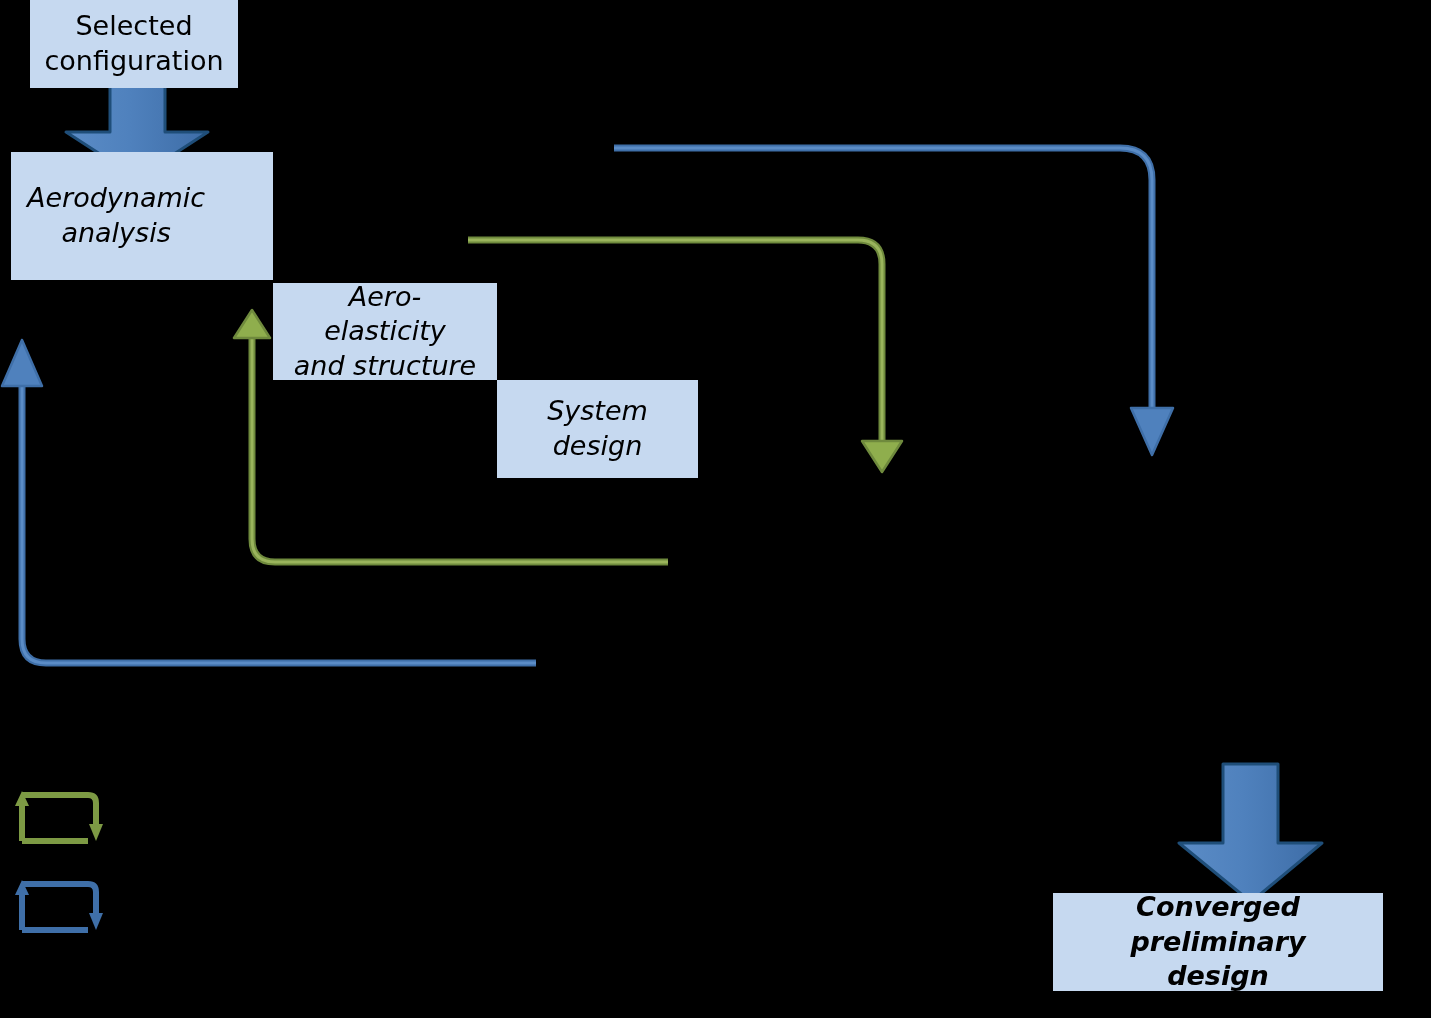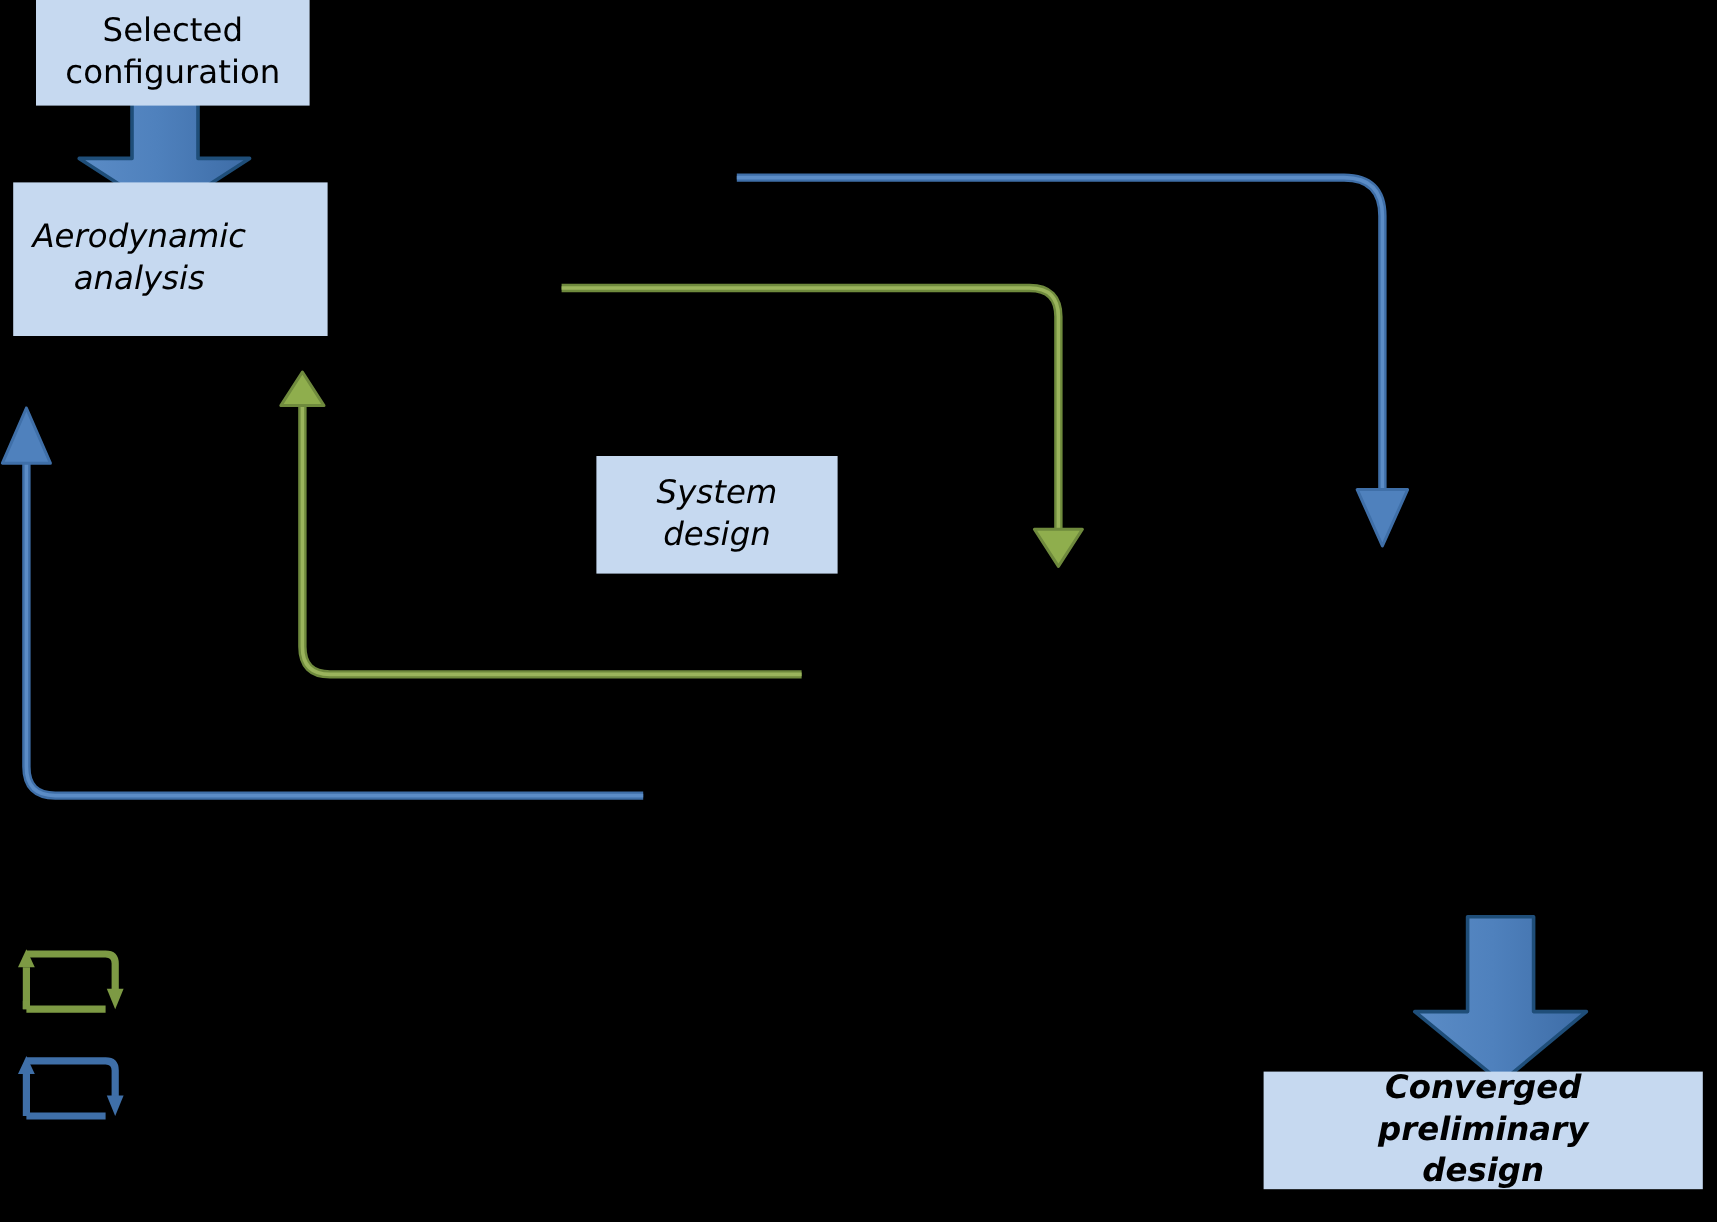--- a/index.html
+++ b/index.html
@@ -100,28 +100,30 @@
 
     <g>
       <path d="M 22,884 L 88,884 Q 96,884 96,892 L 96,917" fill="none" stroke="#3f6fa8" stroke-width="6"></path>
       <path d="M 22,930 L 88,930 M 22,930 L 22,895" fill="none" stroke="#3f6fa8" stroke-width="6"></path>
       <polygon points="89,913 103,913 96,930" fill="#3f6fa8"></polygon>
       <polygon points="15,895 29,895 22,880" fill="#3f6fa8"></polygon>
     </g>
 
   </svg>
 
-  <div class="box center" style="left:30px; top:0px; width:228px; height:88px;">Selected
+  <div class="box center" style="left:30px; top:0px; width:208px; height:88px;">Selected
 configuration</div>
 
   <div class="box italic left" style="left:11px; top:152px; width:262px; height:128px;">Aerodynamic
 analysis</div>
 
+  <div class="box italic left" style="left:273px; top:283px; width:224px; height:97px;">Aero-elasticity
+and structure</div>
 
   <div class="box italic left" style="left:497px; top:380px; width:201px; height:98px;">System design</div>
 
 
 
 
-  <div class="box bold italic center" style="left:1053px; top:893px; width:366px; height:98px;">Converged preliminary
+  <div class="box bold italic center" style="left:1053px; top:893px; width:330px; height:98px;">Converged preliminary
 design</div>
 
 </div>
 
 </body></html>

